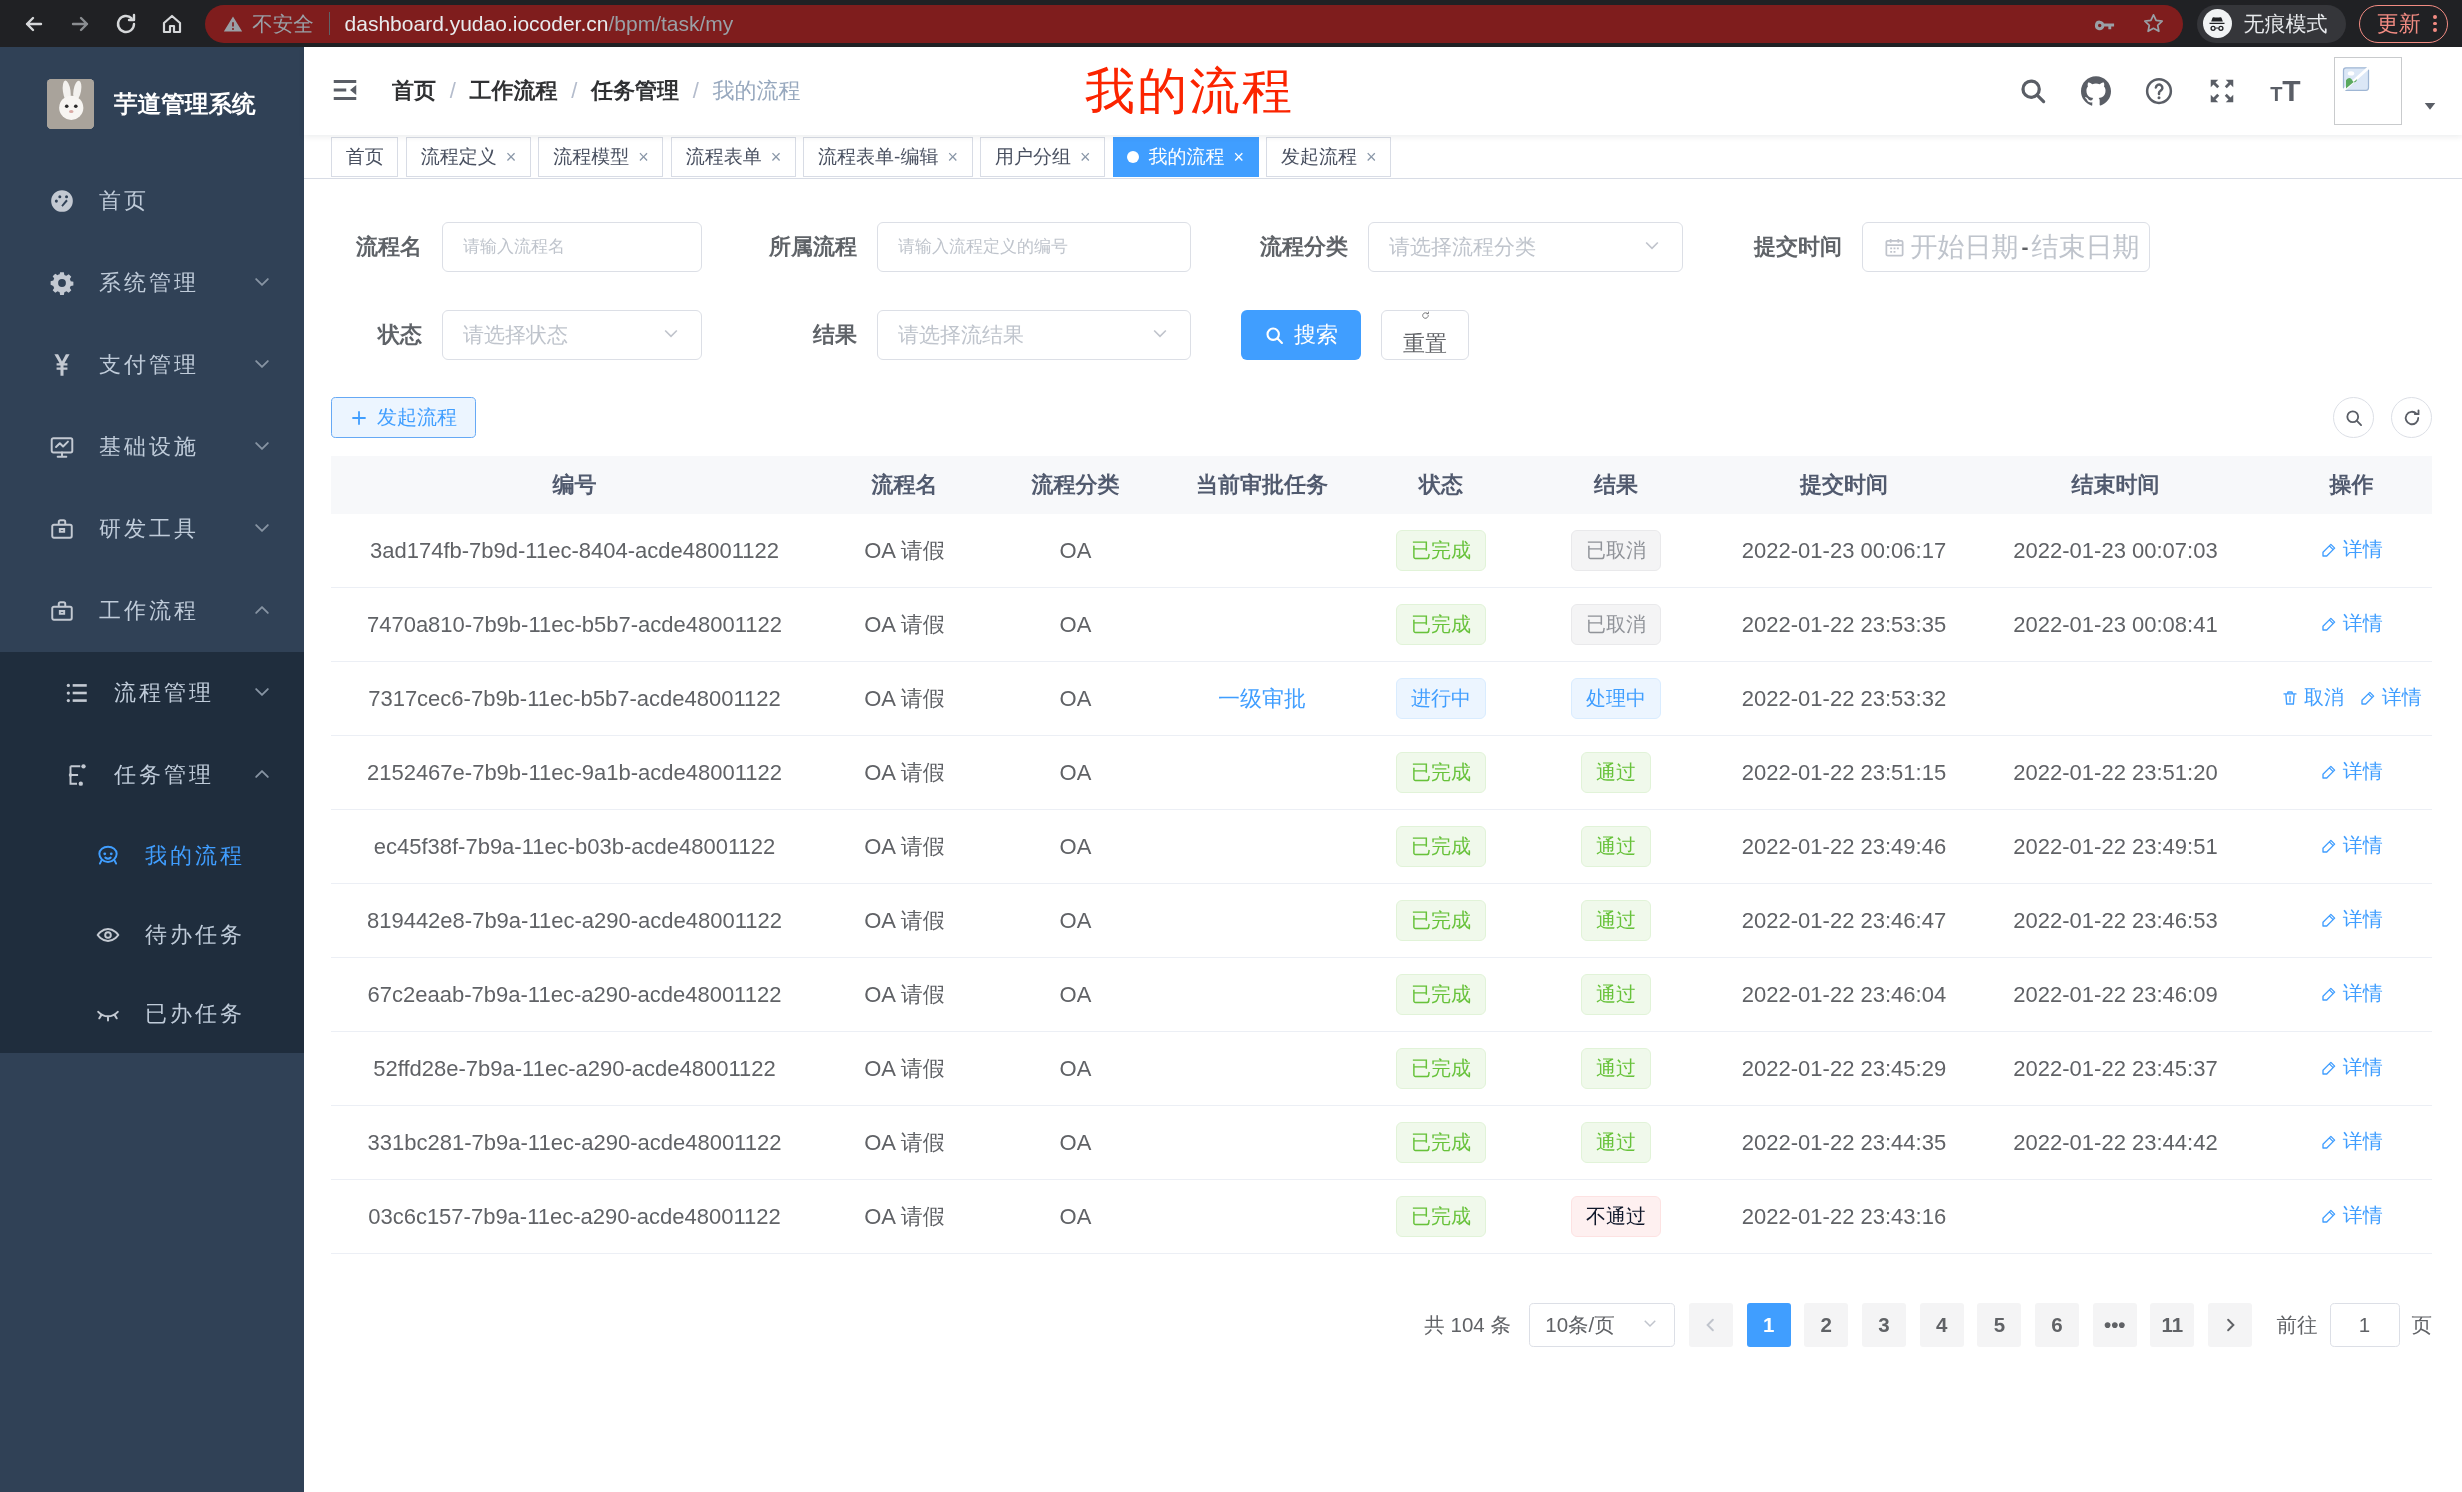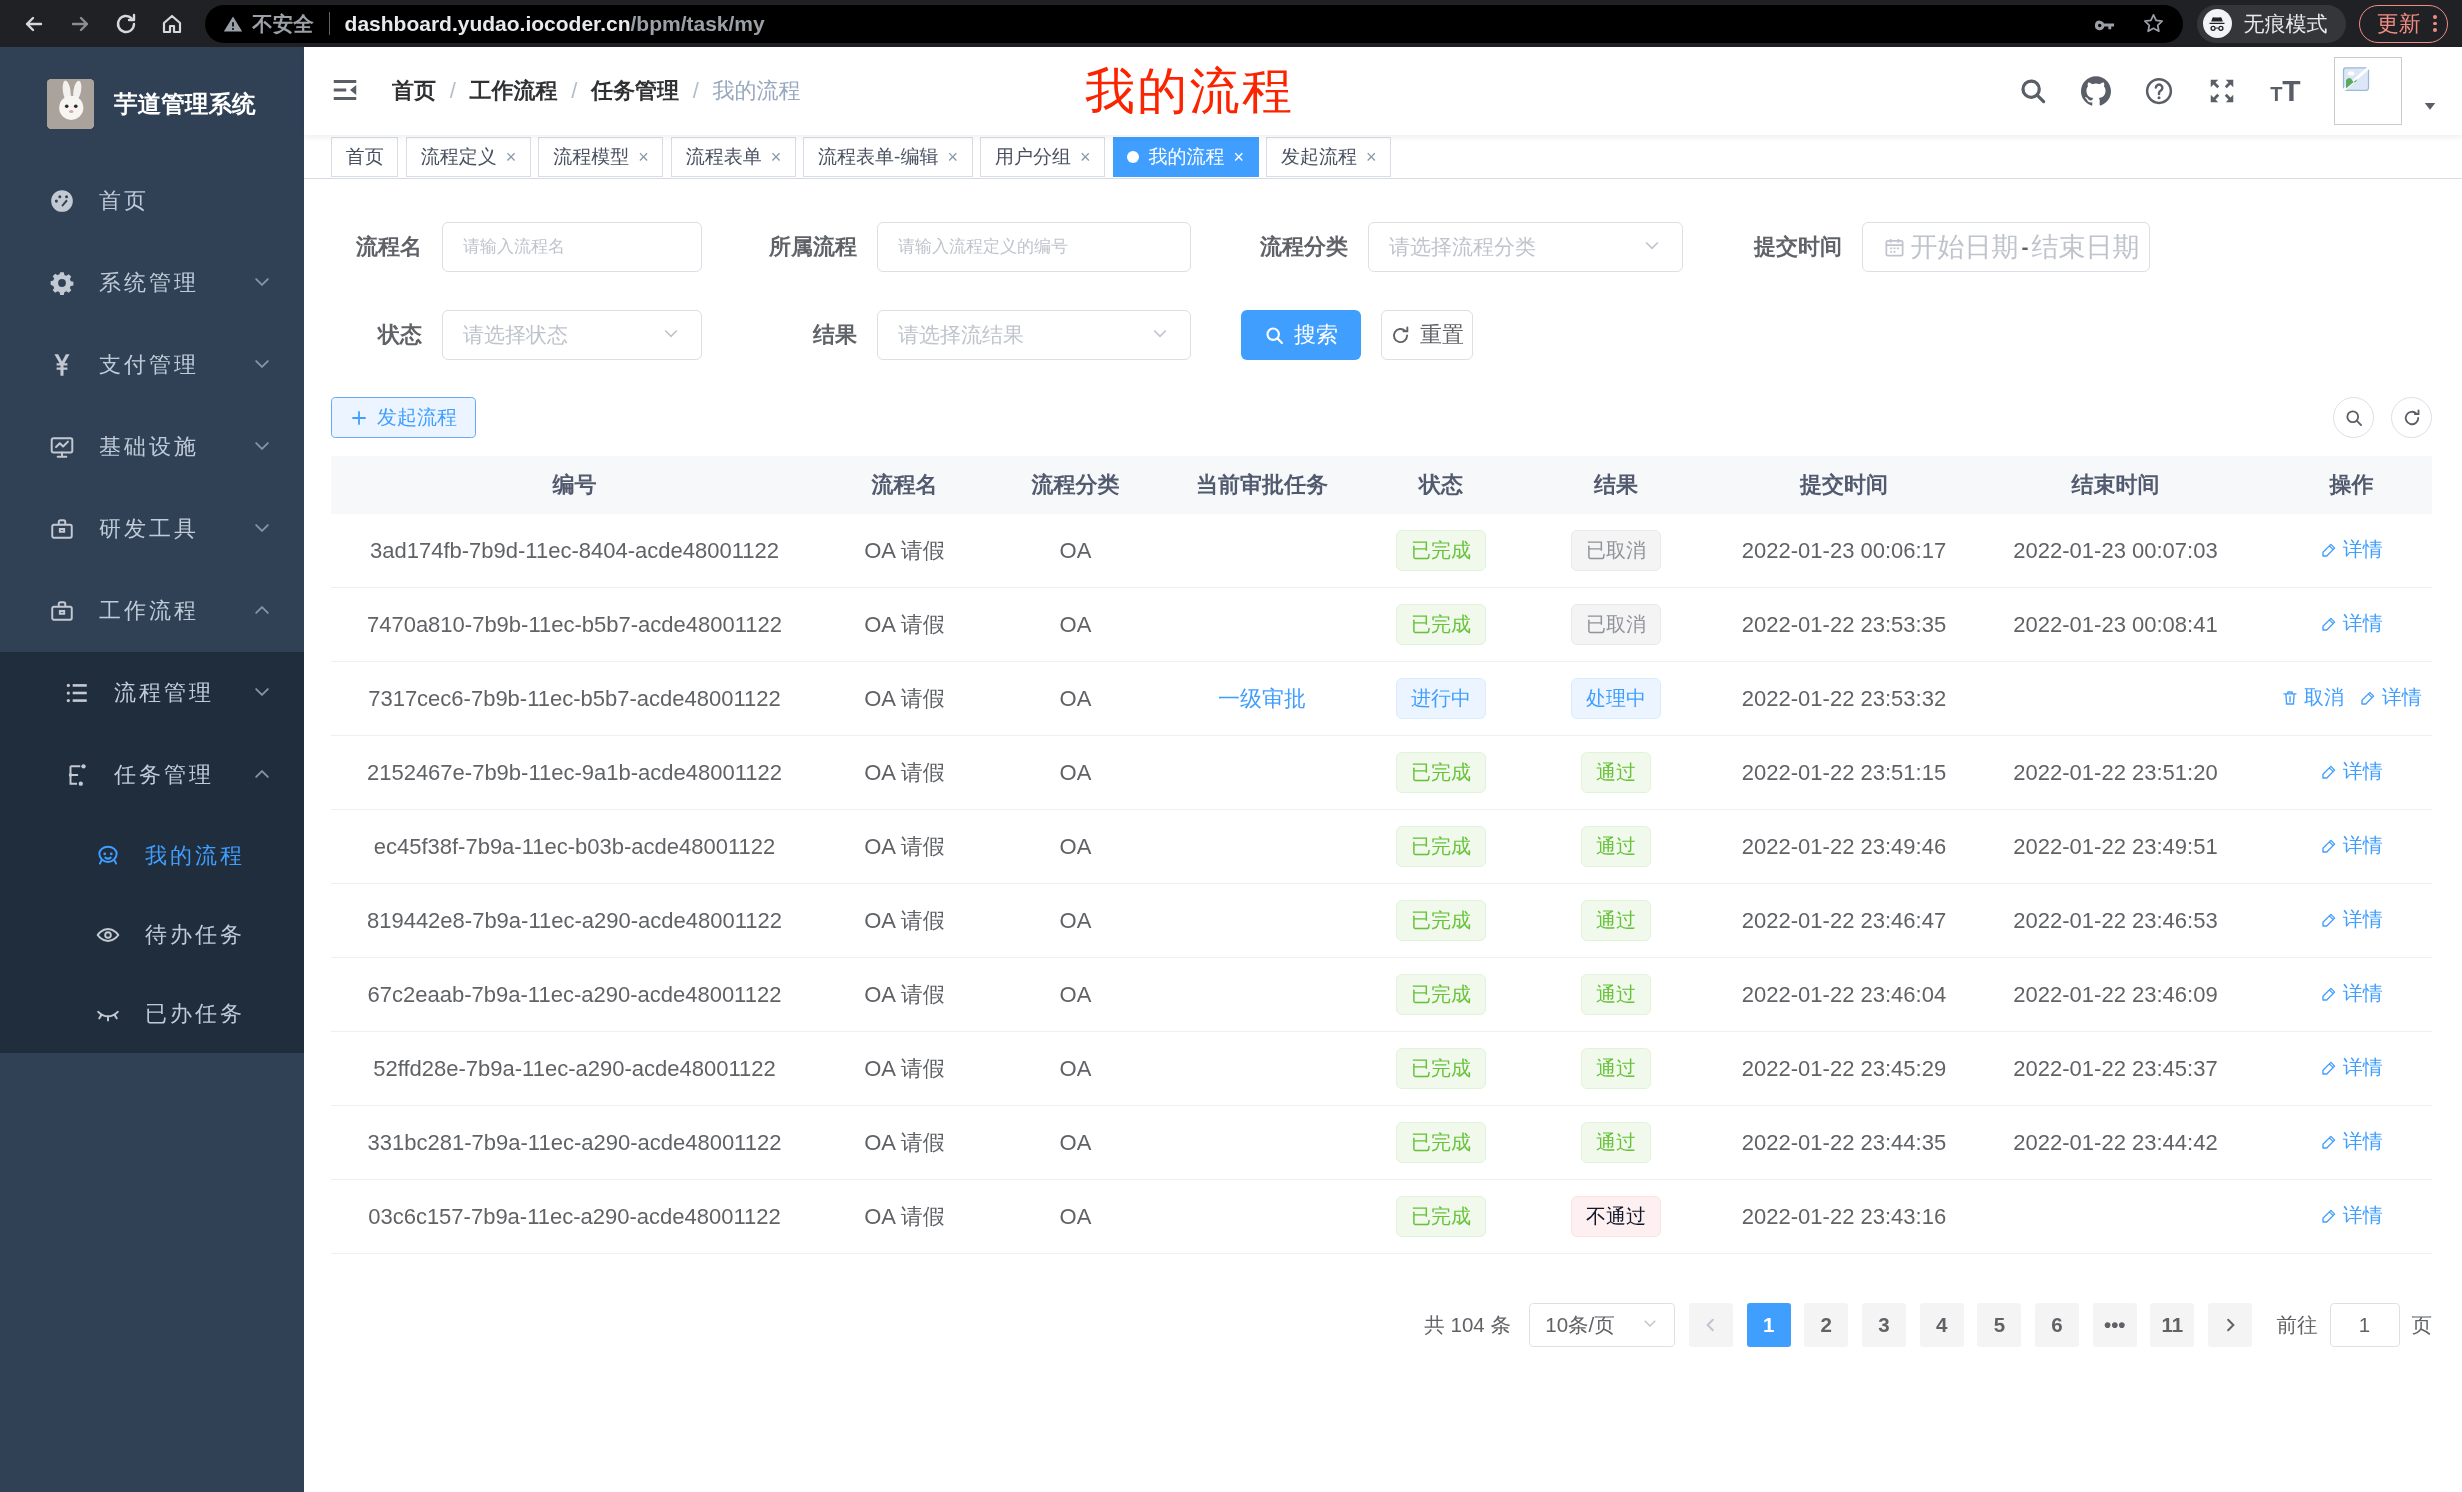--- a/index.html
+++ b/index.html
@@ -4,21 +4,21 @@
 <style>
   * { box-sizing: border-box; margin: 0; padding: 0; }
   html,body { width:2462px; height:1493px; overflow:hidden; }
   body { font-family:"Liberation Sans","DejaVu Sans",sans-serif; background:#fff; }
 
   
   .browser-bar { height:47px; background:#202124; display:flex; align-items:center; padding:0 13.7px; gap:6px; }
   .nav-ico { width:40px; height:40px; display:flex; align-items:center; justify-content:center; color:#d6d8da; }
   .nav-ico svg { width:24px; height:24px; }
   .nav-ico.dim { color:#8a8d91; }
-  .omnibox { flex:1; height:38px; background:#000000; border-radius:19px; display:flex; align-items:center; padding:0 18px; margin:0 7.6px; color:#9aa0a6; min-width:0;font-weight:bold; }
+  .omnibox { flex:1; height:38px; background:#7f1d1d; border-radius:19px; display:flex; align-items:center; padding:0 18px; margin:0 7.6px; color:#9aa0a6; min-width:0; }
   .omnibox .warn-ico { width:20px; height:20px; margin-right:9px; flex:none; }
   .omnibox .sec-label { font-size:20.5px; color:#9aa0a6; white-space:nowrap; }
   .omnibox .divider { width:0.8px; height:23px; background:#5f6368; margin:0 15px; flex:none; }
   .omnibox .url { font-size:21px; white-space:nowrap; overflow:hidden; }
   .omnibox .url .host { color:#e8eaed; }
   .omnibox .url .path { color:#9aa0a6; }
   .omnibox .spacer { flex:1; }
   .omnibox .right-ico { width:23px; height:23px; margin-left:26px; color:#9aa0a6; flex:none; }
   .incognito-chip { height:38px; border-radius:19px; background:#35363a; display:flex; align-items:center; gap:12px; padding:0 18px 0 6px; flex:none; }
   .incog-circle { width:29px; height:29px; border-radius:50%; background:#f1f3f4; display:flex; align-items:center; justify-content:center; }
@@ -94,21 +94,21 @@
   .w-name { width:260px; margin-right:33px; }
   .w-proc { width:314px; margin-right:35px; }
   .w-cat  { width:315px; margin-right:37px; }
   .w-date { width:288px; }
   .date-range .cal-ico { width:23px; height:23px; color:#c0c4cc; margin-right:4.6px; flex:none; }
   .date-range .d-ph { flex:1; text-align:center; color:#bfc4cc; font-size:27px; white-space:nowrap; }
   .date-range .d-sep { color:#606266; font-weight:700; padding:0 3px; }
   .btn { height:50px; border-radius:6px; display:flex; align-items:center; gap:9px; font-size:22px; cursor:pointer; border:none; font-family:inherit; }
   .btn svg { width:21px; height:21px; }
   .btn-primary { background:#409eff; color:#fff; padding:0 23px; }
-  .btn-plain { background:#fff; color:#606266; border:1.5px solid #dcdfe6; padding:0 8px; }
+  .btn-plain { background:#fff; color:#606266; border:1.5px solid #dcdfe6; padding:0 21px;flex-direction:column; }
   .btn-search { margin-left:15px; }
   .btn-reset { margin-left:20px; }
 
   .toolbar-row { margin-top:37px; display:flex; align-items:center; }
   .btn-create { height:41px; background:#ecf5ff; border:1.5px solid #66a9f5; color:#409eff; border-radius:4.6px; font-size:20px; display:flex; align-items:center; gap:9px; padding:0 18px; cursor:pointer; font-family:inherit; }
   .btn-create svg { width:18px; height:18px; }
   .tool-circles { margin-left:auto; display:flex; gap:16.7px; }
   .circle-btn { width:41px; height:41px; border-radius:50%; border:1.5px solid #dcdfe6; background:#fff; display:flex; align-items:center; justify-content:center; color:#5a5e66; cursor:pointer; }
   .circle-btn svg { width:20px; height:20px; }
 

